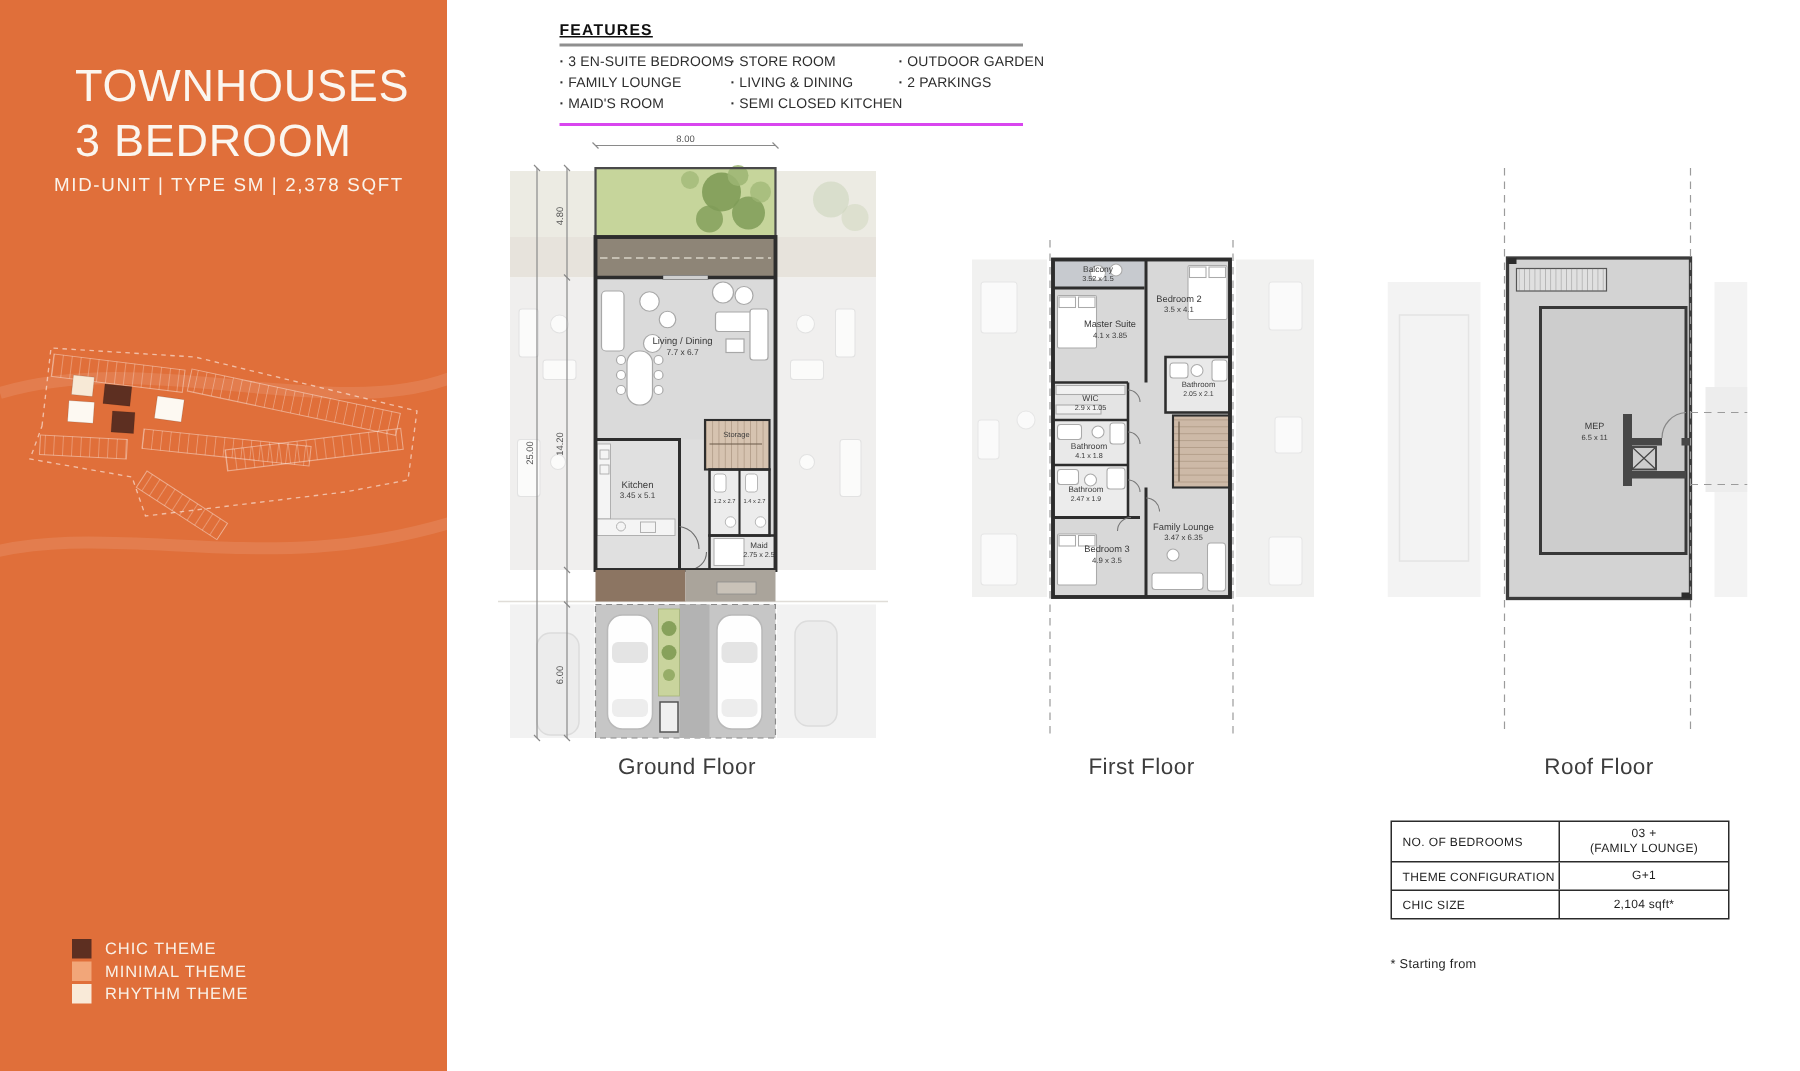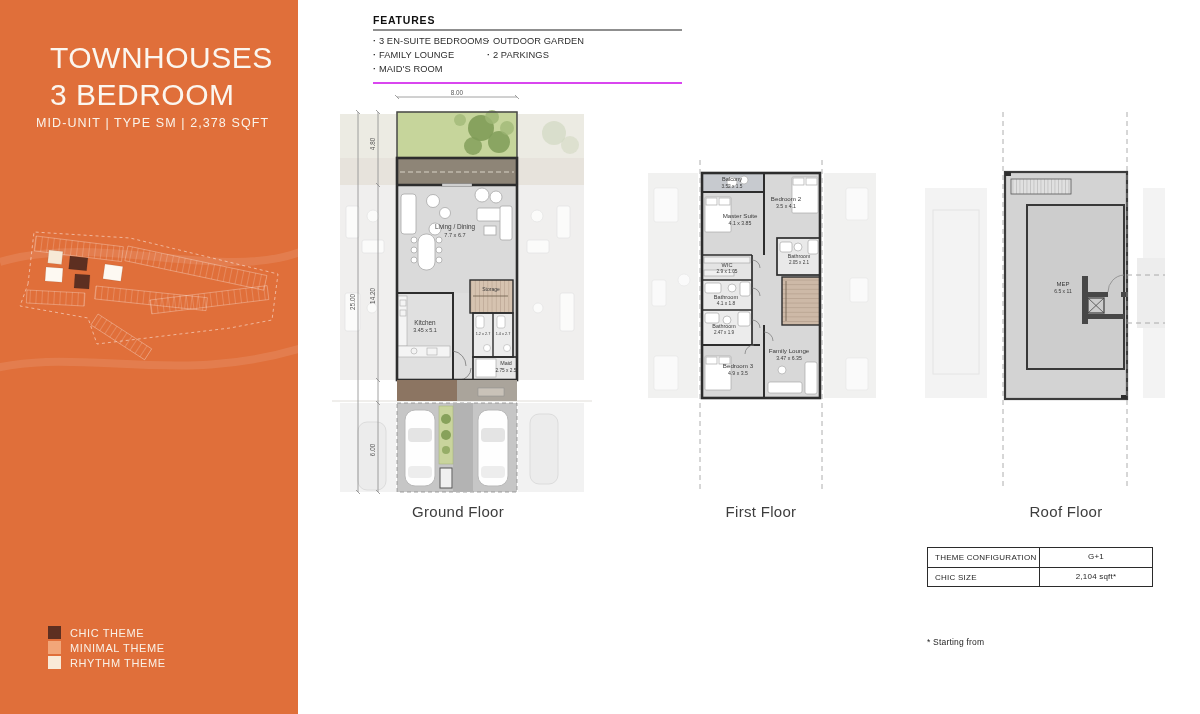--- a/index.html
+++ b/index.html
@@ -11,21 +11,21 @@
             font-weight:400;line-height:1.23;letter-spacing:.5px;}
   .sb-sub{position:absolute;left:36px;top:116px;color:#faf3ea;font-size:12.5px;
           letter-spacing:1.1px;font-weight:400;white-space:nowrap;}
   .sitemap{position:absolute;left:0;top:222px;}
   .themes{position:absolute;left:48px;top:626px;}
   .theme-row{display:flex;align-items:center;margin-bottom:2px;height:13px;}
   .swatch{width:13px;height:13px;margin-right:9px;flex:none;}
   .theme-label{color:#f9f1e7;font-size:11px;font-weight:400;letter-spacing:.6px;}
   
   .features{position:absolute;left:373px;top:14px;width:309px;}
-  .feat-title{font-size:10.5px;font-weight:700;letter-spacing:.8px;color:#101010;margin:0 0 3px 0;}
+  .feat-title{font-size:10.5px;font-weight:700;letter-spacing:.8px;color:#101010;margin:0 0 3px 0;text-decoration:underline;}
   .feat-box{border-top:2px solid #8f8f8f;border-bottom:2px solid #d946ef;padding:4px 0 5px 0;display:flex;}
   .feat-col{line-height:1.5;}
   .feat-col.c0{width:114px;}
   .feat-col.c1{width:112px;}
   .feat-col.c2{width:83px;}
   .feat-item{font-size:9.3px;color:#2d2d2d;letter-spacing:.1px;white-space:nowrap;}
   .feat-item::before{content:"\00B7\00A0";font-weight:700;}
   
   .plan{position:absolute;}
   .plan-ground{left:332px;top:88px;}
@@ -105,20 +105,25 @@
   </aside>
 
   <section class="features">
     <h2 class="feat-title">FEATURES</h2>
     <div class="feat-box">
       <div class="feat-col c0">
         <div class="feat-item">3 EN-SUITE BEDROOMS</div>
         <div class="feat-item">FAMILY LOUNGE</div>
         <div class="feat-item">MAID'S ROOM</div>
       </div>
+      <div class="feat-col c1">
+        <div class="feat-item">STORE ROOM</div>
+        <div class="feat-item">LIVING &amp; DINING</div>
+        <div class="feat-item">SEMI CLOSED KITCHEN</div>
+      </div>
       <div class="feat-col c2">
         <div class="feat-item">OUTDOOR GARDEN</div>
         <div class="feat-item">2 PARKINGS</div>
       </div>
     </div>
   </section>
 
   <div class="plan plan-ground">
   <svg width="260" height="410" viewBox="0 0 260 410">
     <defs>
@@ -453,20 +458,27 @@
       <text x="138" y="185" font-size="5">6.5 x 11</text>
     </g>
   </svg>
   </div>
 
   <div class="floor-label fl-ground">Ground Floor</div>
   <div class="floor-label fl-first">First Floor</div>
   <div class="floor-label fl-roof">Roof Floor</div>
 
   <div class="spec">
+    <div class="spec-row r1">
+      <div class="spec-label">NO. OF BEDROOMS</div>
+      <div class="spec-value">
+        <span>03 +</span>
+        <span>(FAMILY LOUNGE)</span>
+      </div>
+    </div>
     <div class="spec-row rn">
       <div class="spec-label">THEME CONFIGURATION</div>
       <div class="spec-value">G+1</div>
     </div>
     <div class="spec-row rn">
       <div class="spec-label">CHIC SIZE</div>
       <div class="spec-value">2,104 sqft*</div>
     </div>
   </div>
   <div class="footnote">* Starting from</div>

